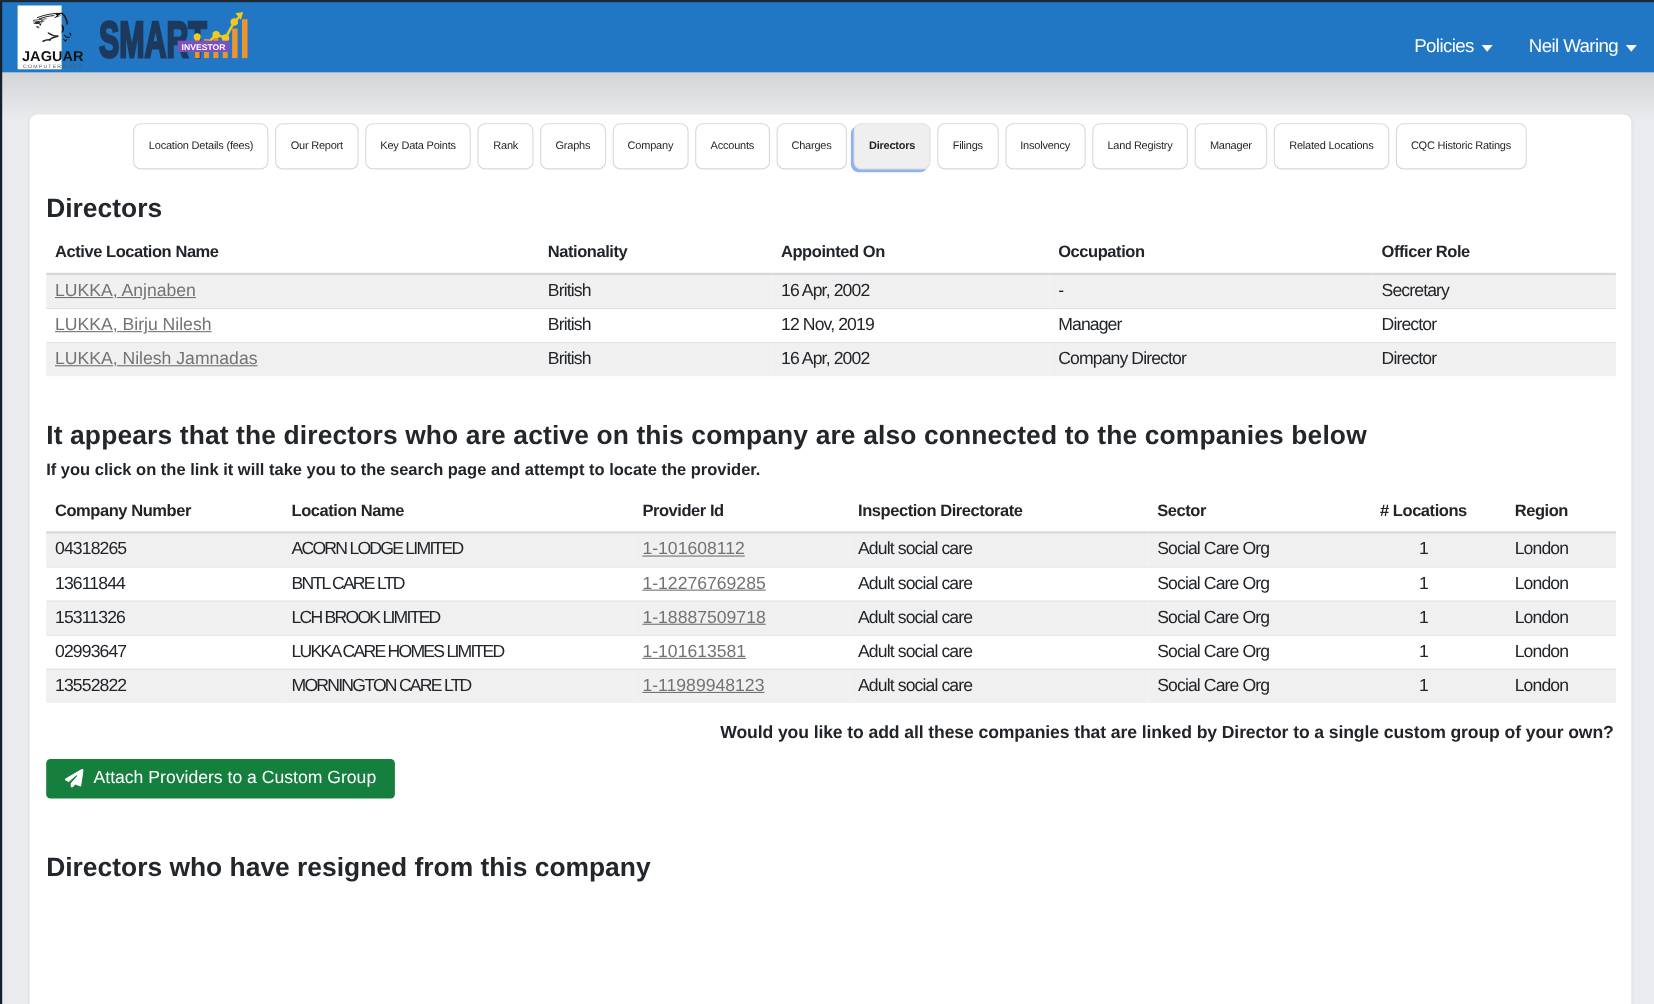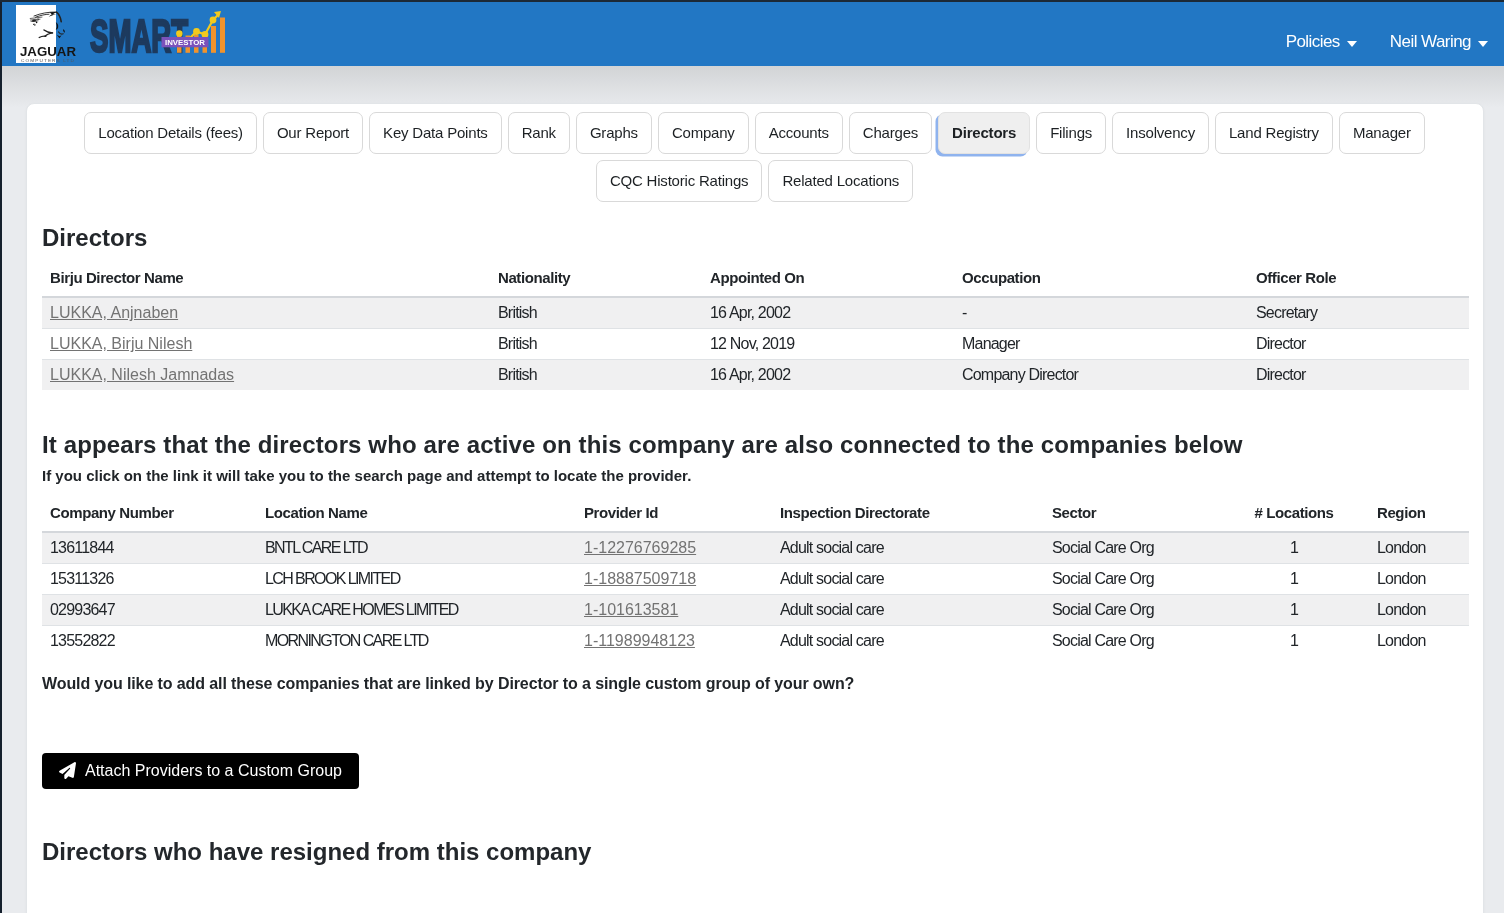--- a/index.html
+++ b/index.html
@@ -29,21 +29,21 @@
 
 .card {
   position: absolute; left: 26px; top: 103px; width: 1458px; height: 900px;
   background: #fff; border: 1px solid #e2e5e8; border-radius: 8px;
   padding: 5px 16px 0 15px;
   box-shadow: 0 1px 3px rgba(0,0,0,.04);
 }
 
 .tabs { display: flex; flex-wrap: wrap; justify-content: center; }
 .tab {
-  margin: 3px; padding: 10px 13px; font-size: 15px; line-height: 20px;
+  margin: 3px; padding: 10px 13px; font-size: 10px; line-height: 20px;
   background: #fff; border: 1px solid #d9d9d9; border-radius: 7px;
   color: #1d2124; white-space: nowrap; letter-spacing: -0.2px;
 }
 .tab.active {
   background: #efefef; font-weight: bold; border-color: #e2e2e2;
   box-shadow: -2.5px 2.5px 0 0 #8fb3ee;
 }
 h3 { font-size: 24px; font-weight: bold; line-height: 28.8px; color: #23272b; letter-spacing: 0px; }
 .h-directors { margin: 18.5px 0 10px 0; }
 .h-connect { margin: 40.5px 0 4px 0; letter-spacing: 0.12px; }
@@ -51,25 +51,25 @@
 
 table { border-collapse: collapse; table-layout: fixed; width: 1427px; }
 th { text-align: left; font-size: 15px; padding: 4px 8px 6px 8px; line-height: 24px; border-bottom: 2px solid #d4d7db; letter-spacing: -0.4px; }
 td { font-size: 16px; padding: 3px 8px; line-height: 24px; border-top: 1px solid #dfe2e5; letter-spacing: -0.8px; }
 td a { letter-spacing: 0; }
 .caps { letter-spacing: -1.6px; }
 tbody tr:nth-child(odd) td { background: #f0f0f1; }
 a { color: #737373; }
 .tc { text-align: center; }
 
-.wouldyou { font-size: 16px; font-weight: bold; line-height: 24px; margin: 16px 0 11px 0; letter-spacing: -0.1px; }
+.wouldyou { font-size: 16px; font-weight: bold; line-height: 24px; margin: 16px 0 11px 0; letter-spacing: -0.1px; text-align: right; }
 .btn-attach {
   display: inline-flex; align-items: center; height: 36px; padding: 0 17px;
-  background: #000000; color: #fff; font-size: 16px; border-radius: 4px;
-  font-family: "Liberation Sans", sans-serif; border: none; margin-top: 46px;
+  background: #15803d; color: #fff; font-size: 16px; border-radius: 4px;
+  font-family: "Liberation Sans", sans-serif; border: none;
 }
 .btn-attach svg { margin-right: 9px; }
 .h-resigned { margin: 49px 0 0 0; }
 </style>
 </head>
 <body>
 <div class="navbar">
   <div class="logobox">
     <svg width="64" height="58" viewBox="0 0 64 58">
       <g fill="none" stroke="#222" stroke-width="0.9" stroke-linecap="round">
@@ -133,35 +133,35 @@
     <span class="tab">Rank</span>
     <span class="tab">Graphs</span>
     <span class="tab">Company</span>
     <span class="tab">Accounts</span>
     <span class="tab">Charges</span>
     <span class="tab active">Directors</span>
     <span class="tab">Filings</span>
     <span class="tab">Insolvency</span>
     <span class="tab">Land Registry</span>
     <span class="tab">Manager</span>
+    <span class="tab">Related Locations</span>
     <span class="tab">CQC Historic Ratings</span>
-    <span class="tab">Related Locations</span>
   </div>
   <h3 class="h-directors">Directors</h3>
   <table>
     <colgroup>
         <col style="width:448px">
         <col style="width:212px">
         <col style="width:252px">
         <col style="width:294px">
         <col style="width:221px">
       </colgroup>
     <thead>
         <tr>
-      <th>Birju Director Name</th>
+      <th>Active Location Name</th>
           <th>Nationality</th>
           <th>Appointed On</th>
           <th>Occupation</th>
           <th>Officer Role</th>
     </tr>
       </thead>
     <tbody>
       <tr>
           <td><a href="#">LUKKA, Anjnaben</a></td>
           <td>British</td>
@@ -203,20 +203,29 @@
           <th>Location Name</th>
           <th>Provider Id</th>
           <th>Inspection Directorate</th>
           <th>Sector</th>
           <th class="tc"># Locations</th>
           <th>Region</th>
     </tr>
       </thead>
     <tbody>
       <tr>
+          <td>04318265</td>
+          <td class="caps">ACORN LODGE LIMITED</td>
+          <td><a href="#">1-101608112</a></td>
+          <td>Adult social care</td>
+          <td>Social Care Org</td>
+          <td class="tc">1</td>
+          <td>London</td>
+        </tr>
+      <tr>
           <td>13611844</td>
           <td class="caps">BNTL CARE LTD</td>
           <td><a href="#">1-12276769285</a></td>
           <td>Adult social care</td>
           <td>Social Care Org</td>
           <td class="tc">1</td>
           <td>London</td>
         </tr>
       <tr>
           <td>15311326</td>

